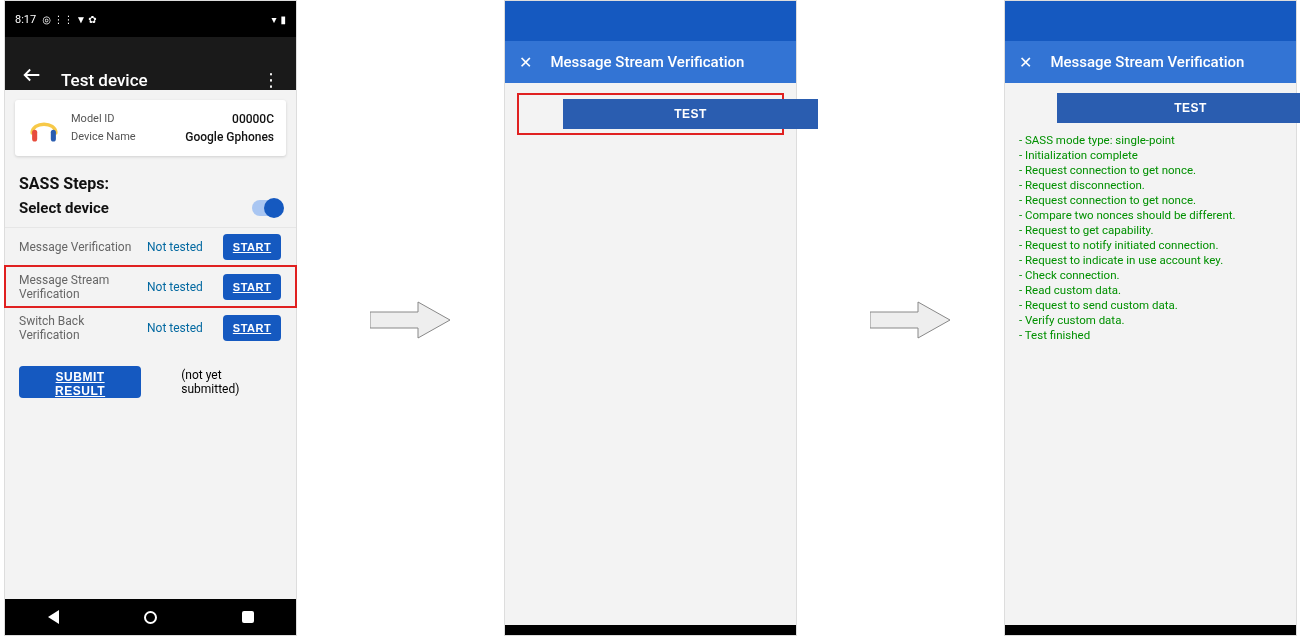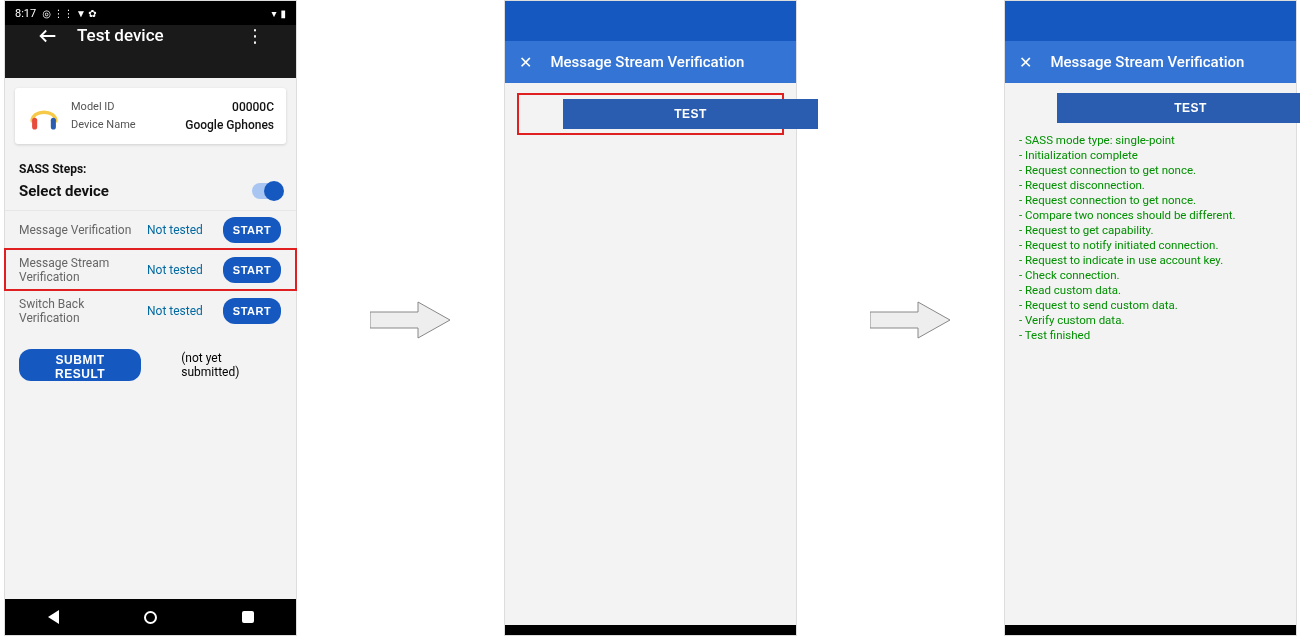--- a/index.html
+++ b/index.html
@@ -17,41 +17,41 @@
     height: 636px;
     background: #f3f3f3;
     border: 1px solid #ddd;
   }
   .phone1 { left: 4px; top: 0; }
   .phone2 { left: 504px; top: 0; }
   .phone3 { left: 1004px; top: 0; }
 
   
   .statusbar {
-    height: 24px;
+    height: 36px;
     background: #000;
     color: #fff;
     font-size: 11px;
     display: flex;
     align-items: center;
     padding: 0 10px;
     justify-content: space-between;
   }
   .statusbar .left { display:flex; gap:6px; align-items:center;}
   .statusbar .right { display:flex; gap:4px; align-items:center;}
   .stat-glyph { font-size:10px; }
 
   
   .appbar {
     height: 53px;
     background: #1a1a1a;
     color: #fff;
     display: flex;
-    align-items: flex-start;
-    padding: 0 32px;
+    align-items: flex-end;
+    padding: 0 16px;
     gap: 18px;
   }
   .appbar .title { font-size: 17px; font-weight: 500; flex:1;}
   .appbar .more { font-size:18px; letter-spacing:0;}
 
   
   .card {
     margin: 10px 10px 0 10px;
     background: #fff;
     border-radius: 3px;
@@ -63,21 +63,21 @@
   }
   .headphones-icon {
     width:34px; height:34px; position:relative;
   }
   .headphones-icon svg { width:34px; height:34px;}
   .card-rows { flex:1; font-size:11px; color:#555;}
   .card-row { display:flex; justify-content:space-between; line-height:18px;}
   .card-row .val { color:#111; font-weight:500; font-size:12px;}
 
   .section-label {
-    font-size: 12px;
+    font-size: 16px;
     font-weight: 700;
     color: #111;
     margin: 18px 14px 6px 14px;
   }
   .select-row {
     display:flex; align-items:center; justify-content:space-between;
     margin: 6px 14px 10px 14px;
   }
   .select-row .lbl { font-size:15px; font-weight:700; color:#111;}
   .toggle {
@@ -92,22 +92,22 @@
     display:flex; align-items:center;
     padding: 6px 14px;
     border-top:1px solid #e6e6e6;
     font-size:12px;
     color:#666;
     gap:8px;
   }
   .test-row .name { flex:1; max-width:120px; line-height:14px;}
   .test-row .status { width:68px; color:#0369a1; font-size:12px;}
   .btn {
-    background:#1559c0; color:#fff; border:none; border-radius:12px;
-    font-size:11px; font-weight:700; letter-spacing:0.5px; cursor:pointer;
+    background:#1559c0; color:#fff; border:none; border-radius:4px;
+    font-size:11px; font-weight:700; letter-spacing:0.5px; cursor:pointer;text-decoration:underline;
   }
   .btn-start { width:58px; height:26px;}
   .btn-submit { height:32px; padding:4px 10px; font-size:12px;}
   .highlight-red { outline:2px solid #e02020; outline-offset:-1px;}
   .submit-row { display:flex; align-items:center; gap:14px; margin:18px 14px;}
   .not-submitted { color:#000000; font-size:12px;margin-left:26px;}
 
   .navbar {
     position:absolute; bottom:0; left:0; right:0; height:36px; background:#000;
     display:flex; justify-content:space-around; align-items:center; color:#fff;

